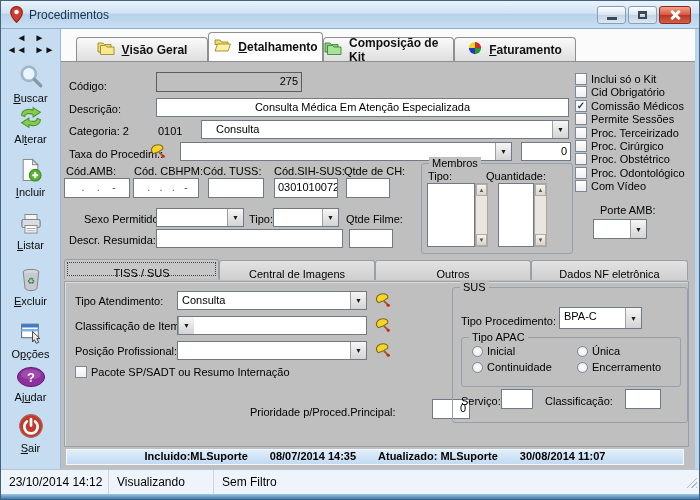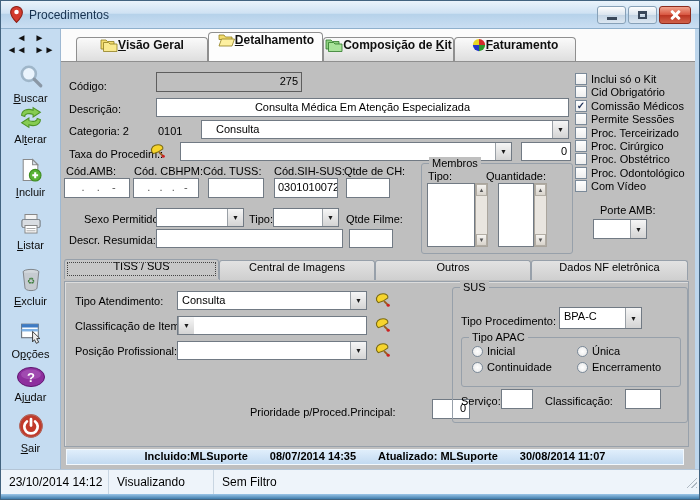--- a/index.html
+++ b/index.html
@@ -34,21 +34,21 @@
   .nav-arrows .row { display:flex; justify-content:center; gap:8px; }
   .nav-b { font-size:10px; cursor:default; }
   .side-btn { position:absolute; left:0; width:100%; display:flex; flex-direction:column;
     align-items:center; gap:1px; }
   .side-lbl { font-size:11px; color:#0b0b0b; }
 
   
   .tabstrip-bg { position:absolute; left:60px; top:28px; width:638px; height:32px; background:#fbfbfb; }
   .ttab { position:absolute; top:36px; height:24px; border:1px solid #8f8f8f; border-bottom:none;
     border-radius:4px 4px 0 0; background:linear-gradient(#fafafa,#dedede);
-    display:flex; align-items:flex-start; justify-content:center; 
+    display:flex; align-items:center; justify-content:center; gap:7px;
     font-weight:bold; font-size:12px; color:#101010; }
   .ttab.active { top:31px; height:29px; background:#fdfdfd; z-index:5; }
 
   
   .main { position:absolute; left:60px; top:60px; width:638px; height:408px;
     background:#bfbfbf; border-top:1px solid #8f8f8f; }
   .lbl { position:absolute; white-space:nowrap; color:#000; }
   .txt { position:absolute; background:#fff; border:1px solid #717a84; padding:2px 3px;
     font-size:11px; font-family:"Liberation Sans",sans-serif; white-space:pre; overflow:hidden;text-align:center; }
   .txt.ro { background:#bfbfbf; border-color:#5e5e5e; }
@@ -73,21 +73,21 @@
     border-radius:50%; background:#2c628e; }
   .listbox { position:absolute; background:#fff; border:1px solid #717a84; }
   .sbar { position:absolute; width:13px; background:#e9e5df; border:1px solid #aaa59d;
     display:flex; flex-direction:column; justify-content:space-between; }
   .sbtn { height:12px; background:linear-gradient(#f6f4f1,#d9d4cc); border:1px solid #b2ada4;
     font-size:6px; color:#555; display:flex; align-items:center; justify-content:center; }
 
   
   .itab { position:absolute; height:20px; border:1px solid #97a0aa; border-bottom:none;
     border-radius:3px 3px 0 0; background:linear-gradient(#e2e2e2,#cfcfcf);
-    display:flex; align-items:flex-start; justify-content:center; font-size:11px; }
+    display:flex; align-items:flex-end; justify-content:center; font-size:11px; }
   .itab.active { background:#c7c7c7; outline:1px dotted #444; outline-offset:-4px; z-index:4; }
   .ipanel { position:absolute; background:#bfbfbf; border:1px solid #98a1ab;
     box-shadow:inset 1px 1px 0 #dcdcdc; }
 
   .audit { position:absolute; display:flex; justify-content:center; gap:22px;
     background:linear-gradient(#e0eefb,#c2daf1); border:1px solid #f2f8fd;
     font-weight:bold; font-size:11px; }
 
   
   .statusbar { position:absolute; left:0; top:468px; width:698px; height:25px;
@@ -397,20 +397,24 @@
       <div class="combo" style="left:112px;top:59px;width:190px;height:19px">
         <span class="val"></span>
         <span class="btn">▼</span>
       </div>
       <span style="position:absolute;left:309px;top:59px"><svg width="17" height="17" viewBox="0 0 16 16">
             <path d="M2.5 9 C1.5 5.5 4.5 2.5 8.5 2.5 C11.5 2.5 13.5 4.5 13 6.5 L8.5 9.5 L4 11 Z" fill="#f6d42c" stroke="#7a6a12"></path>
             <path d="M9.5 9.5 L13.3 13.3" stroke="#9b5b1b" stroke-width="1.8"></path>
             <circle cx="13.4" cy="13.4" r="1.5" fill="#cc2222"></circle>
           </svg></span>
 
+      <span class="checkrow" style="left:10px;top:84px">
+        <span class="cbox"></span>
+        <span>Pacote SP/SADT ou Resumo Internação</span>
+      </span>
 
       <span class="lbl" style="left:185px;top:124px">Prioridade p/Proced.Principal:</span>
       <span class="txt num" style="left:367px;top:117px;width:38px;height:20px">0</span>
 
       <div class="fs" style="left:387px;top:5px;width:236px;height:136px">
         <span class="legend">SUS</span>
         <span class="lbl" style="left:8px;top:27px">Tipo Procedimento:</span>
         <div class="combo" style="left:106px;top:19px;width:83px;height:22px">
           <span class="val">BPA-C</span>
           <span class="btn">▼</span>

